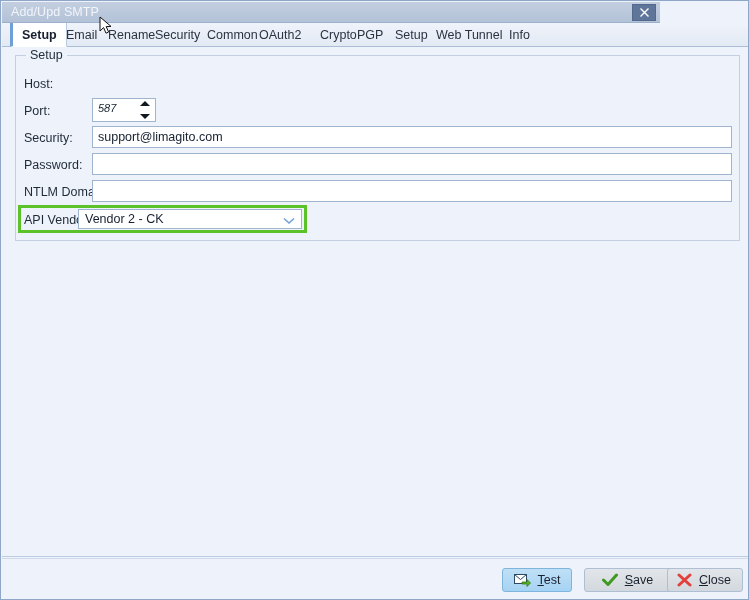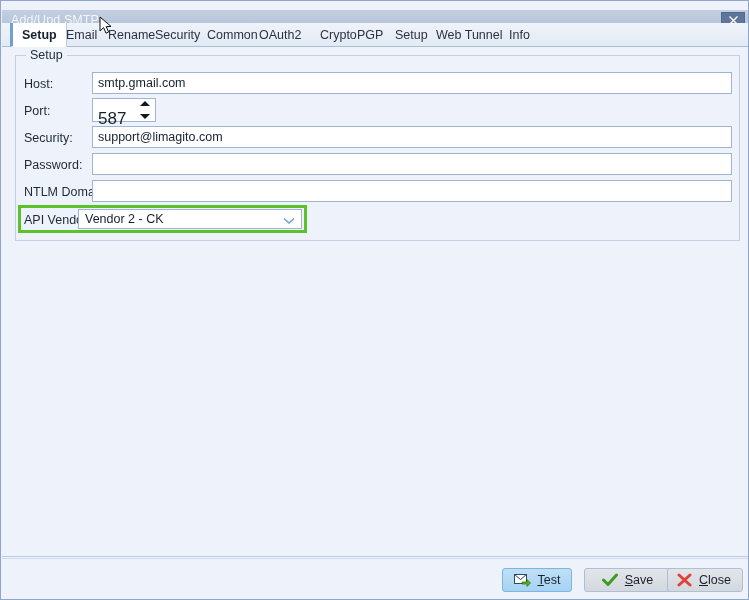--- a/index.html
+++ b/index.html
@@ -23,22 +23,22 @@
     height: 600px;
     background: #eef2fa;
     border: 1px solid #8ea6c8;
     box-sizing: border-box;
     overflow: hidden;
   }
 
   
   .titlebar {
     position: absolute;
-    left: 1px; top: 9px;
-    width: 747px;
+    left: 1px; top: 1px;
+    width: 658px;
     height: 21px;
     background: linear-gradient(#c3cfe0, #b3c2d8);
     border-bottom: 1px solid #9bb0cc;
     box-sizing: border-box;
   }
   .title-text {
     position: absolute;
     left: 9px; top: 3px;
     font-size: 12.5px;
     color: #f2f5fa;
@@ -145,23 +145,24 @@
   .spin-wrap {
     position: absolute;
     width: 64px;
     height: 24px;
     background: #ffffff;
     border: 1px solid #9fb4ce;
     box-sizing: border-box;
   }
   .spin-val {
     position: absolute;
-    left: 5px; top: 10px;
-    font-size: 17px;
+    left: 5px; top: 3px;
+    font-size: 11px;
     color: #16202f;
+    font-style: italic;
   }
   .spin-btns {
     position: absolute;
     right: 3px; top: 2px;
     width: 14px;
     height: 18px;
     display: flex;
     flex-direction: column;
     justify-content: space-between;
     align-items: center;
@@ -281,21 +282,20 @@
     <div class="tab" style="left:498px;">Info</div>
   </div>
 
   <div class="content">
 
     <div class="groupbox">
       <div class="groupbox-title">Setup</div>
     </div>
 
     <div class="field-label" style="left:22px; top:30px;">Host:</div>
-    <input class="text-input" style="left: 90px; top: 25px; width: 640px;" type="text" value="smtp.gmail.com">
 
     <div class="field-label" style="left:22px; top:57px;">Port:</div>
     <div class="spin-wrap" style="left:90px; top:51px;">
       <div class="spin-val">587</div>
       <div class="spin-btns">
         <div class="tri-up"></div>
         <div class="tri-dn"></div>
       </div>
     </div>
 

